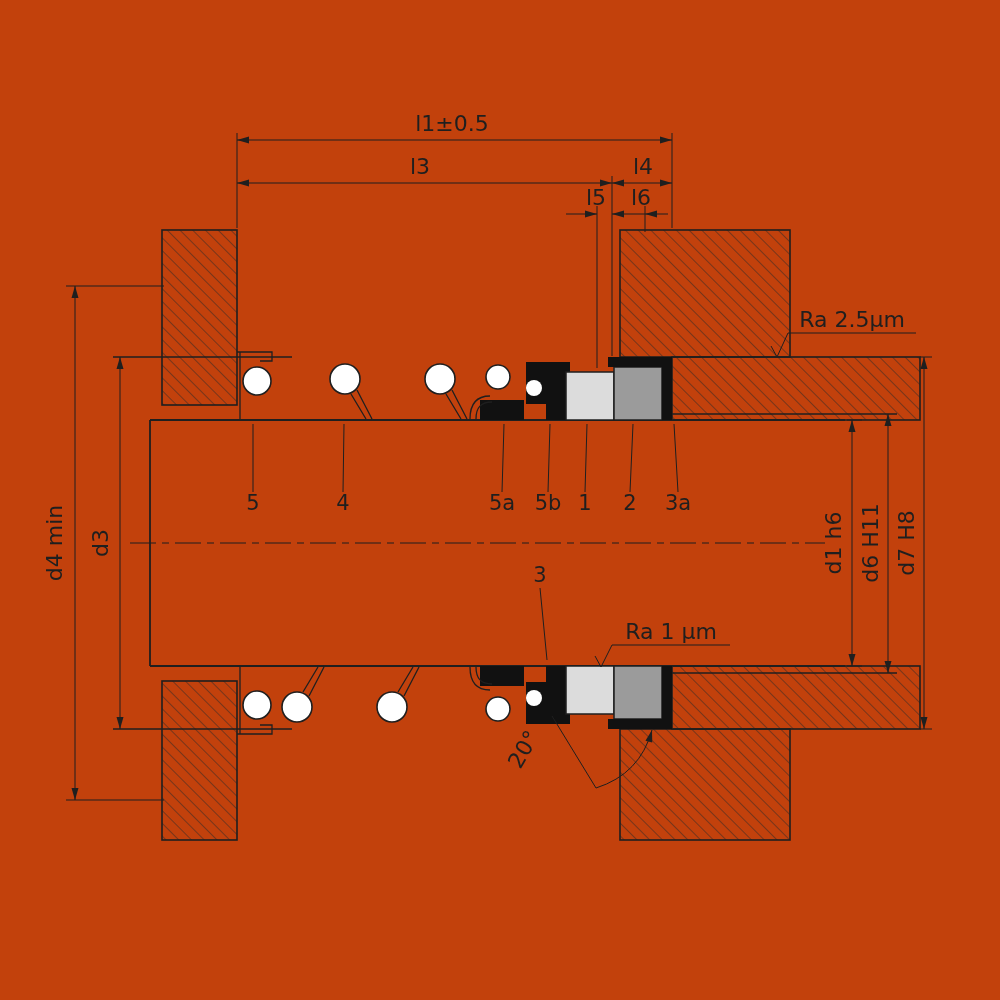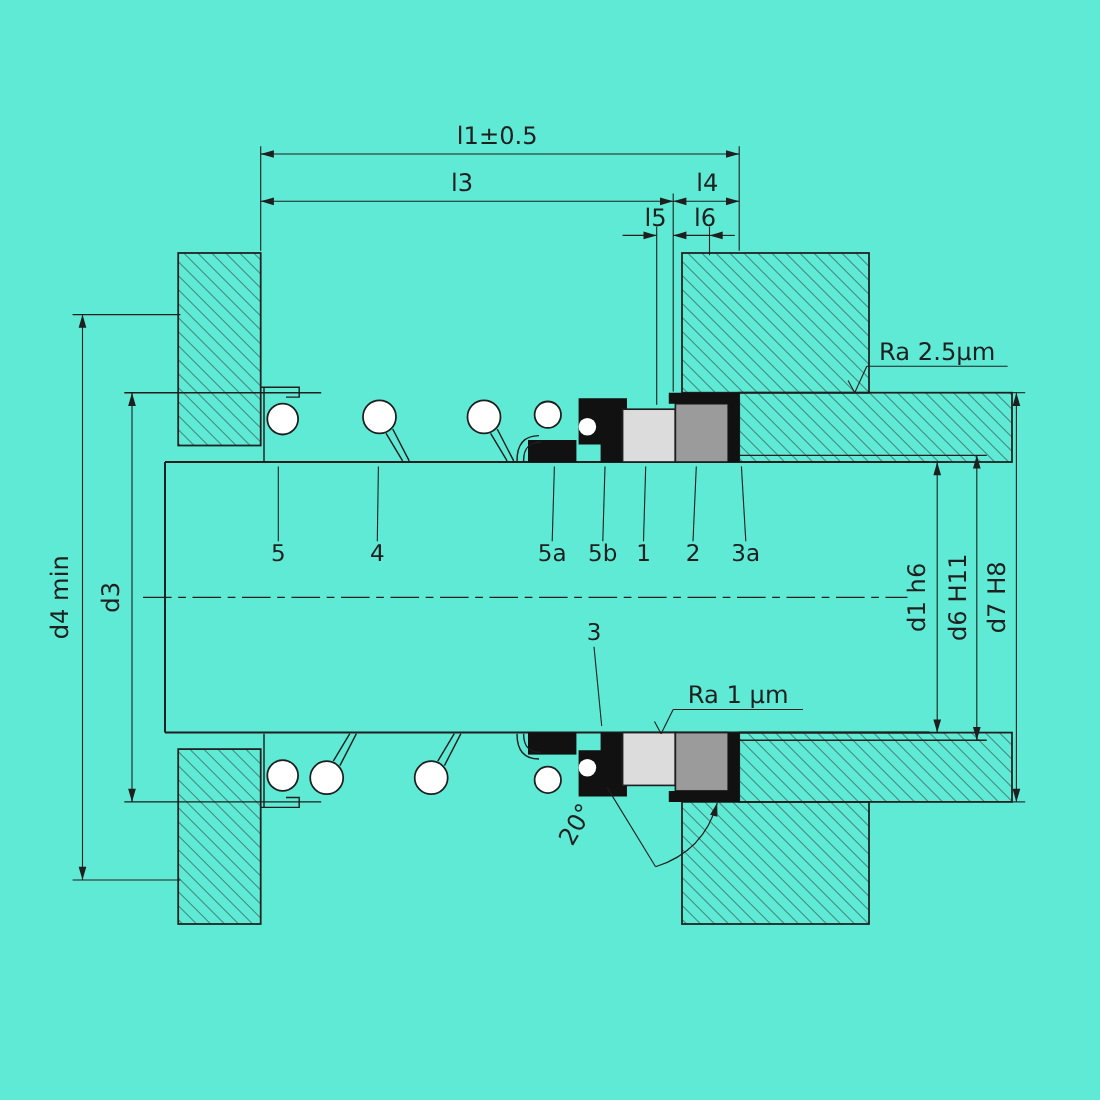--- a/index.html
+++ b/index.html
@@ -1,16 +1,16 @@
 <!DOCTYPE html>
 <html><head>
 <meta charset="utf-8">
 <style>
   html,body{margin:0;padding:0;background:#ffffff;}
-  .stage{width:1000px;height:1000px;position:relative;background:#5eead4;overflow:hidden;
+  .stage{width:1000px;height:1000px;position:relative;background:#c2410c;overflow:hidden;
          font-family:"DejaVu Sans", sans-serif;}
   svg{display:block;}
   text{font-family:"DejaVu Sans", sans-serif;fill:#1f1f1f;}
   .dimtxt{font-size:22px;}
   .parttxt{font-size:21px;}
   .thin{stroke:#1f1f1f;stroke-width:1;fill:none;}
   .edge{stroke:#1f1f1f;stroke-width:1.8;fill:none;}
   .med{stroke:#1f1f1f;stroke-width:1.3;fill:none;}
 </style>
 </head>

